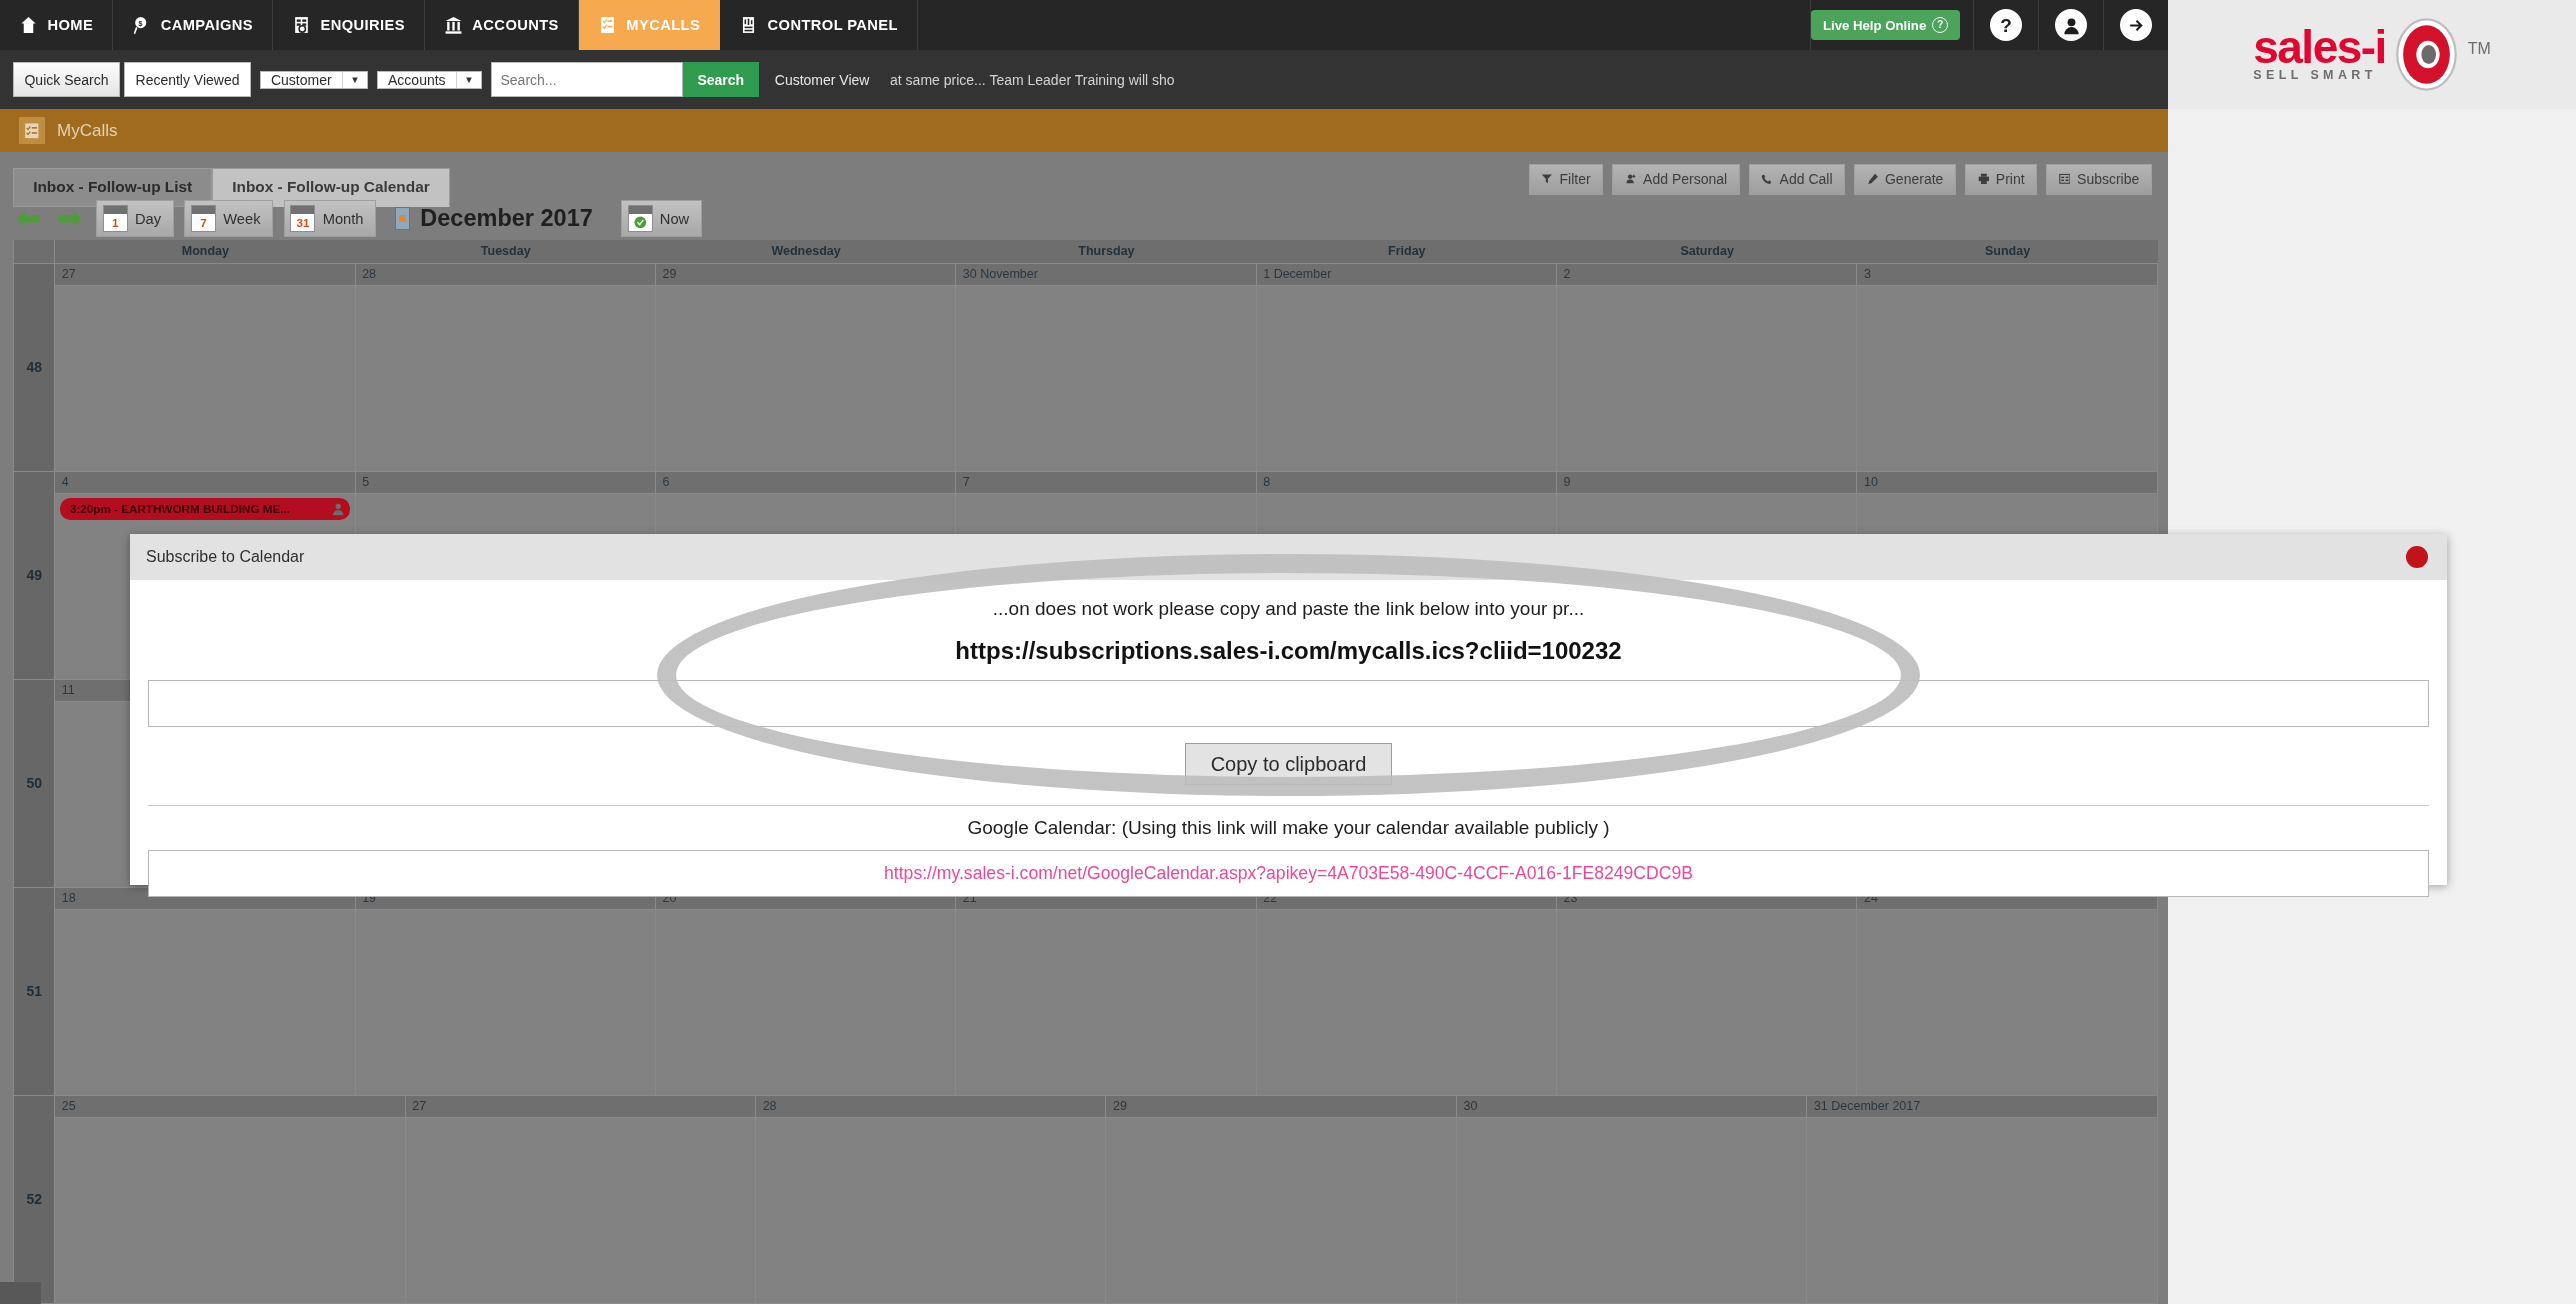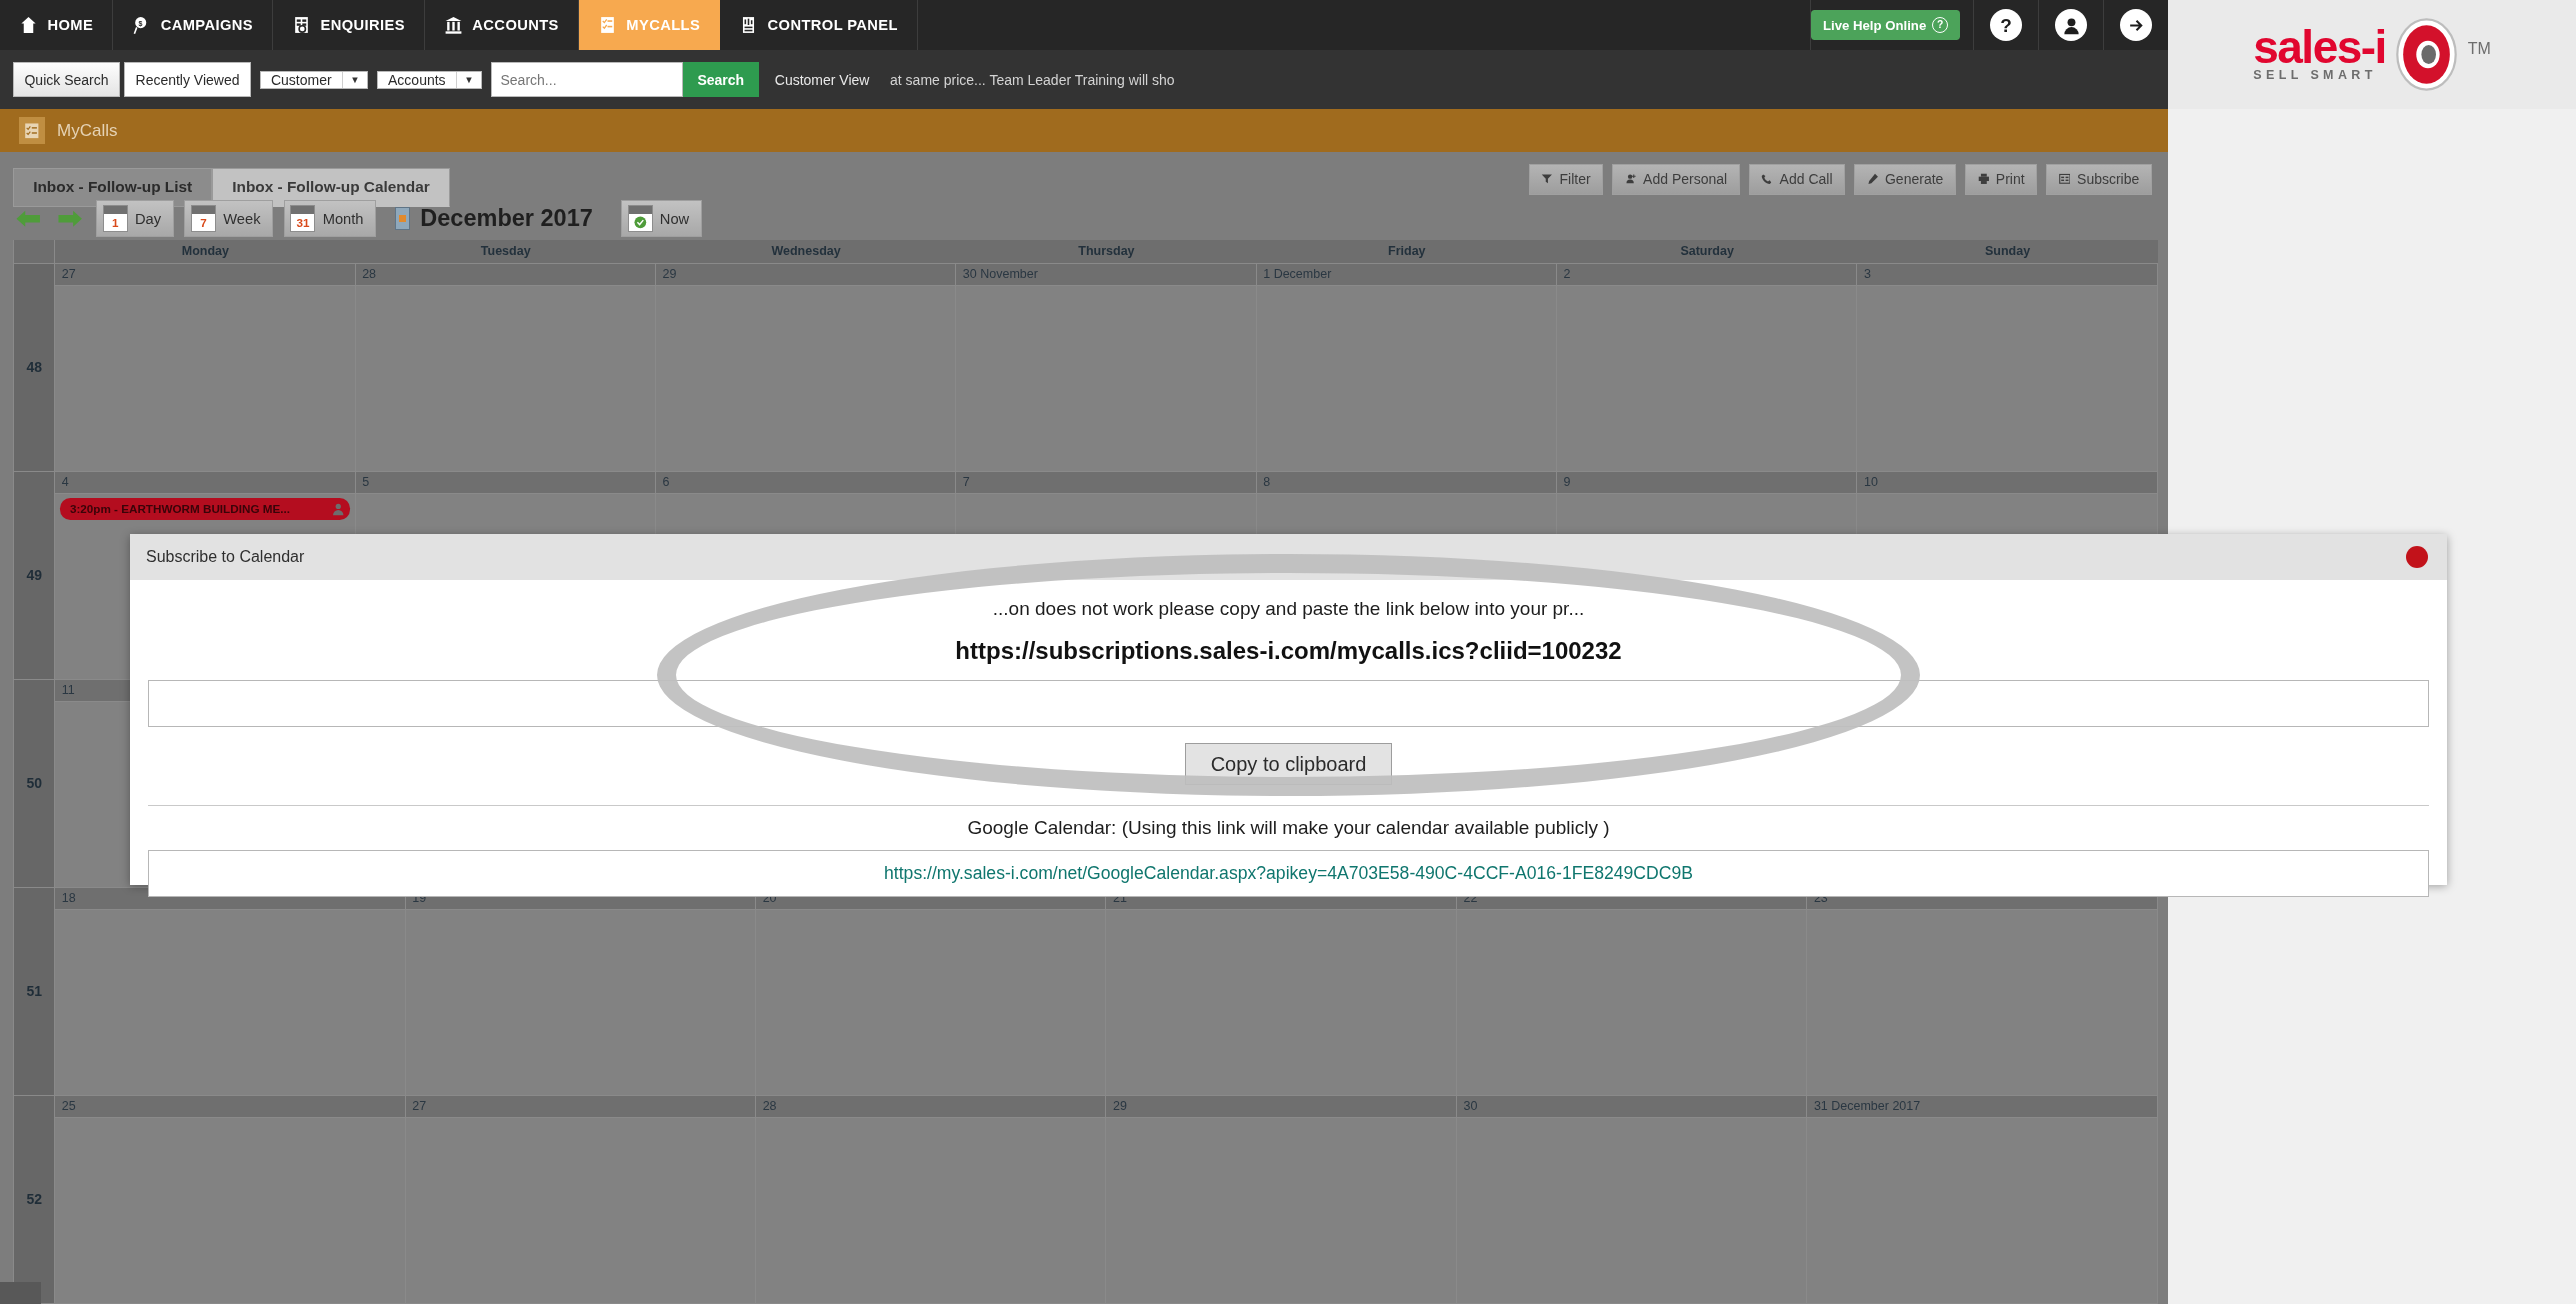--- a/index.html
+++ b/index.html
@@ -268,21 +268,21 @@
   .modal-close {
     width: 22px; height: 22px; border-radius: 50%;
     background: #c2121a; cursor: pointer;
   }
   .modal-body { padding: 13.2px 17.6px 0; }
   .m-note { text-align: center; font-size: 19px; color: #1d1d1d; padding: 4.4px 0 10.3px; }
   .m-url { text-align: center; font-size: 24px; font-weight: bold; color: #111111; padding: 7.3px 0 14.7px; }
   .m-field {
     border: 0.7px solid #b7b7b7; height: 47px; background: #ffffff;
     display: flex; align-items: center; justify-content: center;
-    font-size: 17.6px; color: #0f766e;
+    font-size: 17.6px; color: #ec4899;
   }
   .m-center { display: flex; justify-content: center; padding: 16px 0 13.2px; }
   .m-copy {
     background: #e3e3e3; border: 0.7px solid #9d9d9d;
     padding: 8.8px 25px; font-size: 20px; color: #2b2b2b;
     cursor: pointer;
   }
   .m-hr { border: none; border-top: 0.7px solid #c9c9c9; margin: 5.9px 0 0; }
   .m-sub { text-align: center; font-size: 19px; color: #1d1d1d; padding: 11.7px 0 10.3px; }
 
@@ -681,20 +681,24 @@
                 <div class="dbody"></div>
               </div>
               <div class="dcell">
                 <div class="dnum">22</div>
                 <div class="dbody"></div>
               </div>
               <div class="dcell">
                 <div class="dnum">23</div>
                 <div class="dbody"></div>
               </div>
+              <div class="dcell">
+                <div class="dnum">24</div>
+                <div class="dbody"></div>
+              </div>
             </div>
             <div class="wrow">
               <div class="wknum">52</div>
               <div class="dcell">
                 <div class="dnum">25</div>
                 <div class="dbody"></div>
               </div>
               <div class="dcell">
                 <div class="dnum">27</div>
                 <div class="dbody"></div>

